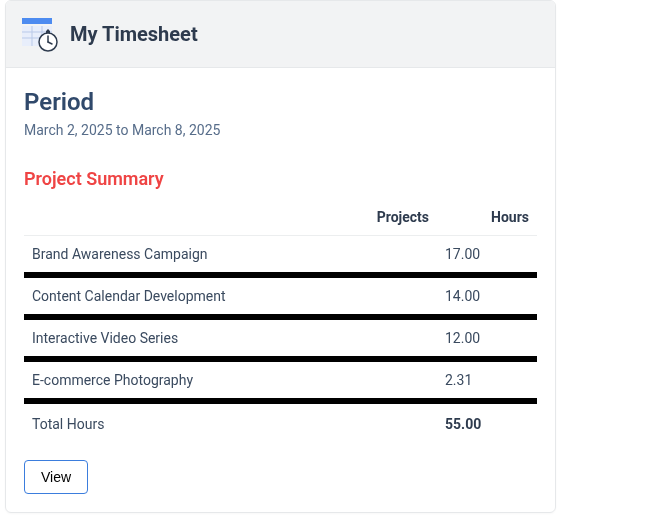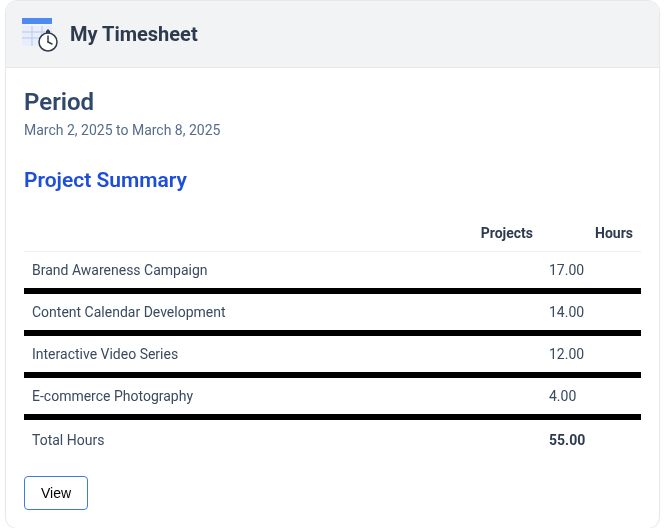--- a/index.html
+++ b/index.html
@@ -4,24 +4,24 @@
   <style>
     * { box-sizing: border-box; margin: 0; padding: 0; }
     body {
       font-family: -apple-system, BlinkMacSystemFont, "Segoe UI", Roboto, "Helvetica Neue", Arial, sans-serif;
       background: #ffffff;
       color: #2e3b4e;
       width: 664px;
       height: 528px;
     }
     .card {
-      width: 655px;
+      width: 551px;
       margin: 0 0 0 5px;
       border: 1px solid #e6e8ea;
-      border-radius: 12px;
+      border-radius: 6px;
       overflow: hidden;
       box-shadow: 0 1px 2px rgba(0,0,0,0.03);
     }
     .card-header {
       background: #f2f3f4;
       border-bottom: 1px solid #e6e8ea;
       padding: 15px 16px;
       display: flex;
       align-items: center;
       gap: 12px;
@@ -45,24 +45,24 @@
       font-weight: 600;
       color: #30496b;
       margin-bottom: 6px;
     }
     .period-text {
       font-size: 14px;
       color: #576d8a;
       margin-bottom: 30px;
     }
     .summary-title {
-      font-size: 21px;
+      font-size: 18px;
       font-weight: 600;
-      color: #1d4ed8;
-      margin-bottom: 23px;
+      color: #ef4444;
+      margin-bottom: 10px;
     }
     table {
       width: 100%;
       border-collapse: collapse;
     }
     th {
       text-align: right;
       font-size: 14px;
       font-weight: 700;
       color: #2e3b4e;
@@ -142,21 +142,21 @@
         <tr>
           <td>Content Calendar Development</td>
           <td>14.00</td>
         </tr>
         <tr>
           <td>Interactive Video Series</td>
           <td>12.00</td>
         </tr>
         <tr>
           <td>E-commerce Photography</td>
-          <td>4.00</td>
+          <td>2.31</td>
         </tr>
         <tr class="total-row">
           <td>Total Hours</td>
           <td class="hours-cell">55.00</td>
         </tr>
       </tbody>
     </table>
 
     <button class="btn">View</button>
   </div>

